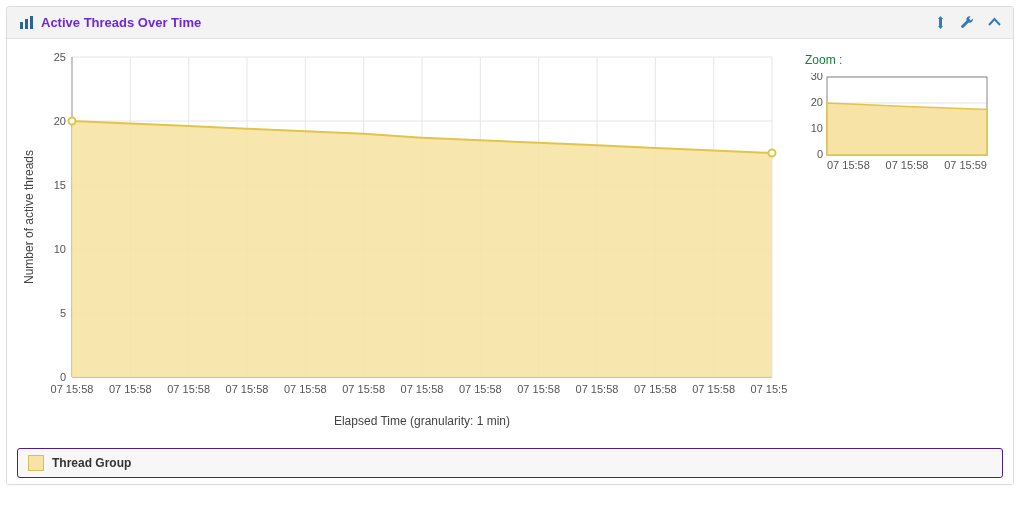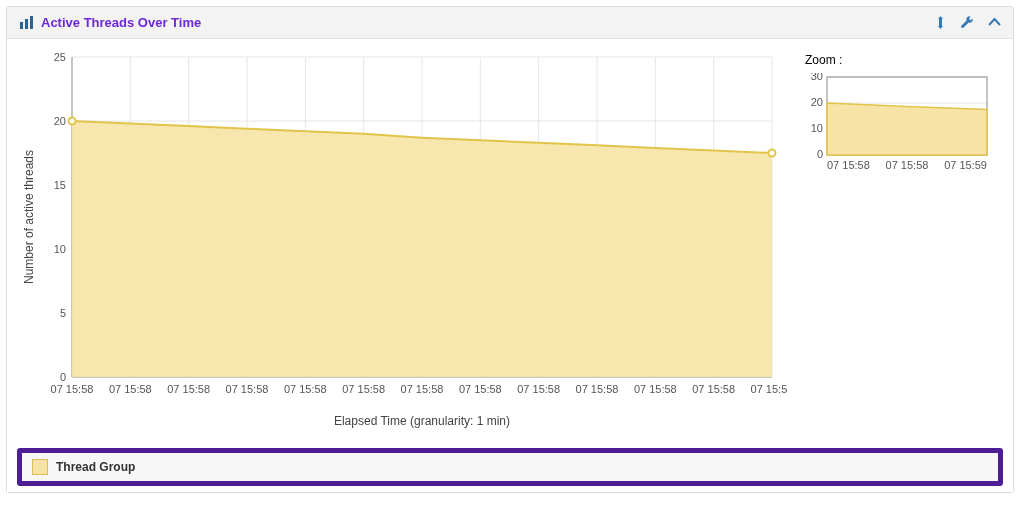--- a/index.html
+++ b/index.html
@@ -55,27 +55,27 @@
   }
   .main-chart {
     flex: 1;
   }
   .mini-col {
     width: 200px;
     margin-left: 16px;
   }
   .zoom-label {
     font-size: 12px;
-    color: #000000;
+    color: #15803d;
     margin: 6px 0 6px 2px;
   }
   .legend-bar {
     margin-top: 8px;
     background: #f7f7f7;
-    border: 5px solid #4c1d95;
+    border: 1px solid #4c1d95;
     border-radius: 3px;
     padding: 6px 10px;
     display: flex;
     align-items: center;
     gap: 8px;
   }
   .legend-swatch {
     width: 14px;
     height: 14px;
     border: 1px solid #d9bf5a;

